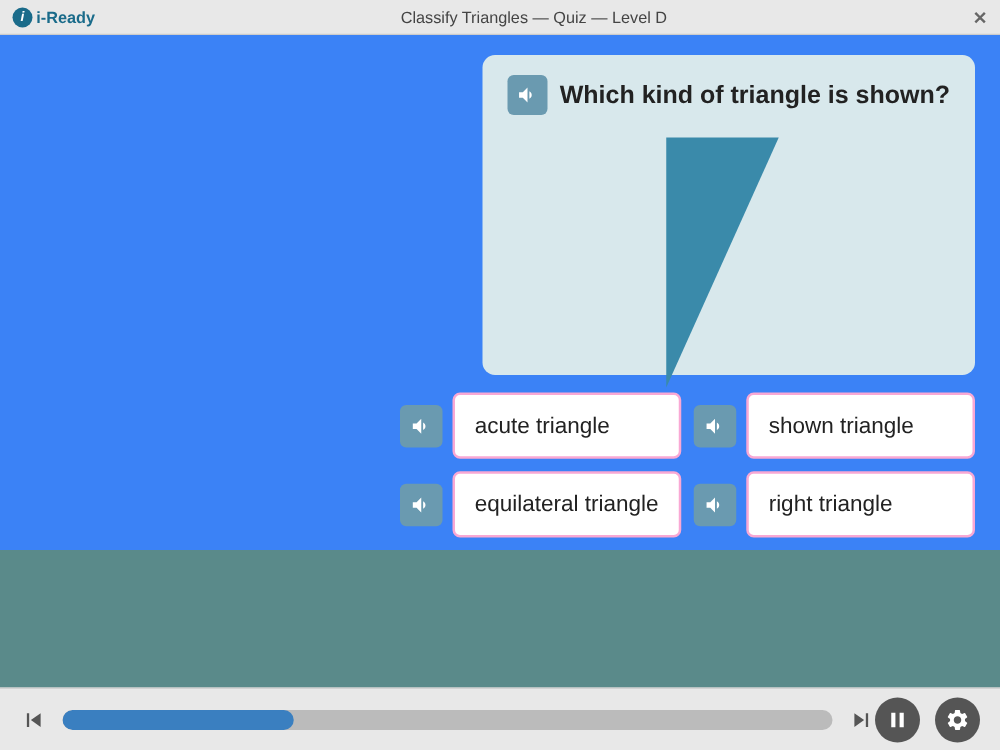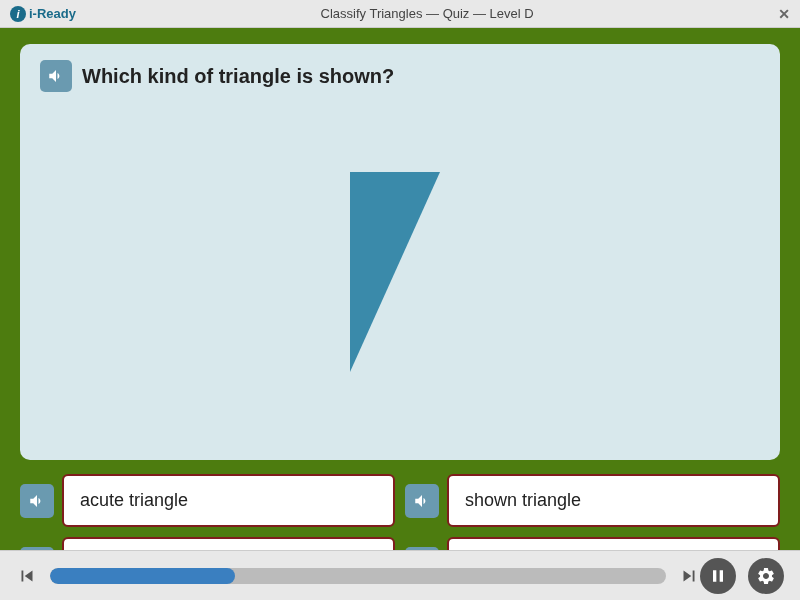--- a/index.html
+++ b/index.html
@@ -47,26 +47,27 @@
     }
     #title-bar .close-btn {
       font-size: 14px;
       color: #666;
       cursor: pointer;
       font-weight: bold;
     }
 
     
     #main {
-      background: #4d7c0f;
-      height: 572px;
+      background: #3b82f6;
+      height: 412px;
       display: flex;
       flex-direction: column;
       padding: 16px 20px 10px 20px;
       gap: 14px;
+      align-items: flex-end;
     }
 
     
     #question-card {
       background: #d8e8ec;
       border-radius: 10px;
       flex: 1;
       display: flex;
       flex-direction: column;
       padding: 16px 20px;
@@ -139,21 +140,21 @@
 
     .answer-sound svg {
       width: 18px;
       height: 18px;
       fill: white;
     }
 
     .answer-btn {
       flex: 1;
       background: white;
-      border: 2px solid #7f1d1d;
+      border: 2px solid #f9a8d4;
       border-radius: 6px;
       padding: 14px 16px;
       font-size: 18px;
       color: #222;
       text-align: left;
       cursor: pointer;
       font-family: Arial, sans-serif;
     }
 
     

